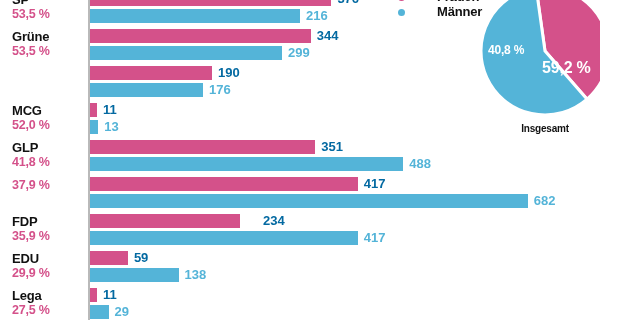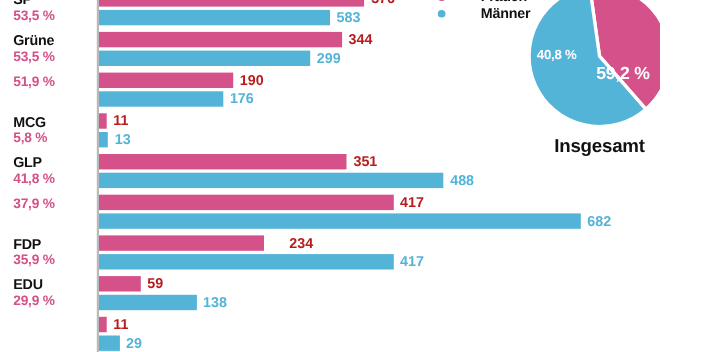--- a/index.html
+++ b/index.html
@@ -76,21 +76,21 @@
   .bar.women { background: #d4518a; }
   .bar.men   { background: #54b4d8; }
   .bar-value {
     position: absolute;
     top: -1px;
     font-size: 13px;
     font-weight: bold;
     line-height: 15px;
     white-space: nowrap;
   }
-  .bar-value.women { color: #b91c1c; }
+  .bar-value.women { color: #0369a1; }
   .bar-value.men   { color: #54b4d8; }
 
   
   #axis-line {
     position: absolute;
     left: 88px;
     top: 0;
     width: 2px;
     height: 320px;
     background: #b9b9b9;
@@ -147,21 +147,21 @@
     color: #ffffff;
     white-space: nowrap;
     letter-spacing: -0.2px;
   }
   #pie-label-women { left: 8px; top: 57px; }
   #pie-label-men   { left: 62px; top: 73px; font-size: 16px; }
   #pie-caption {
     margin-top: 7px;
     width: 130px;
     text-align: center;
-    font-size: 17px;
+    font-size: 10px;
     font-weight: bold;
     color: #111111;
     letter-spacing: -0.2px;
   }
 </style>
 </head>
 <body>
 
 <div id="chart-root">
 
@@ -171,21 +171,21 @@
           <div class="party-name">SP</div>
           <div class="party-pct">53,5 %</div>
         </div>
         <div class="bars">
           <div class="bar-line">
             <div class="bar women" style="width: 241.392px;"></div>
             <span class="bar-value women" style="left: 247.392px;">376</span>
           </div>
           <div class="bar-line">
             <div class="bar men" style="width: 209.934px;"></div>
-            <span class="bar-value men" style="left: 215.934px;">583</span>
+            <span class="bar-value men" style="left: 215.934px;">216</span>
           </div>
         </div>
       </div>
       <div class="bar-row">
         <div class="row-labels">
           <div class="party-name">Grüne</div>
           <div class="party-pct">53,5 %</div>
         </div>
         <div class="bars">
           <div class="bar-line">
@@ -193,37 +193,36 @@
             <span class="bar-value women" style="left: 226.848px;">344</span>
           </div>
           <div class="bar-line">
             <div class="bar men" style="width: 191.958px;"></div>
             <span class="bar-value men" style="left: 197.958px;">299</span>
           </div>
         </div>
       </div>
       <div class="bar-row">
         <div class="row-labels">
-          <div class="party-pct">51,9 %</div>
         </div>
         <div class="bars">
           <div class="bar-line">
             <div class="bar women" style="width: 121.98px;"></div>
             <span class="bar-value women" style="left: 127.98px;">190</span>
           </div>
           <div class="bar-line">
             <div class="bar men" style="width: 112.992px;"></div>
             <span class="bar-value men" style="left: 118.992px;">176</span>
           </div>
         </div>
       </div>
       <div class="bar-row">
         <div class="row-labels">
           <div class="party-name">MCG</div>
-          <div class="party-pct">5,8 %</div>
+          <div class="party-pct">52,0 %</div>
         </div>
         <div class="bars">
           <div class="bar-line">
             <div class="bar women" style="width: 7.062px;"></div>
             <span class="bar-value women" style="left: 13.062px;">11</span>
           </div>
           <div class="bar-line">
             <div class="bar men" style="width: 8.346px;"></div>
             <span class="bar-value men" style="left: 14.346px;">13</span>
           </div>
@@ -286,20 +285,24 @@
             <div class="bar women" style="width: 37.878px;"></div>
             <span class="bar-value women" style="left: 43.878px;">59</span>
           </div>
           <div class="bar-line">
             <div class="bar men" style="width: 88.596px;"></div>
             <span class="bar-value men" style="left: 94.596px; text-align: center;">138</span>
           </div>
         </div>
       </div>
       <div class="bar-row">
+        <div class="row-labels">
+          <div class="party-name">Lega</div>
+          <div class="party-pct">27,5 %</div>
+        </div>
         <div class="bars">
           <div class="bar-line">
             <div class="bar women" style="width: 7.062px;"></div>
             <span class="bar-value women" style="left: 13.062px;">11</span>
           </div>
           <div class="bar-line">
             <div class="bar men" style="width: 18.618px;"></div>
             <span class="bar-value men" style="left: 24.618px;">29</span>
           </div>
         </div>

